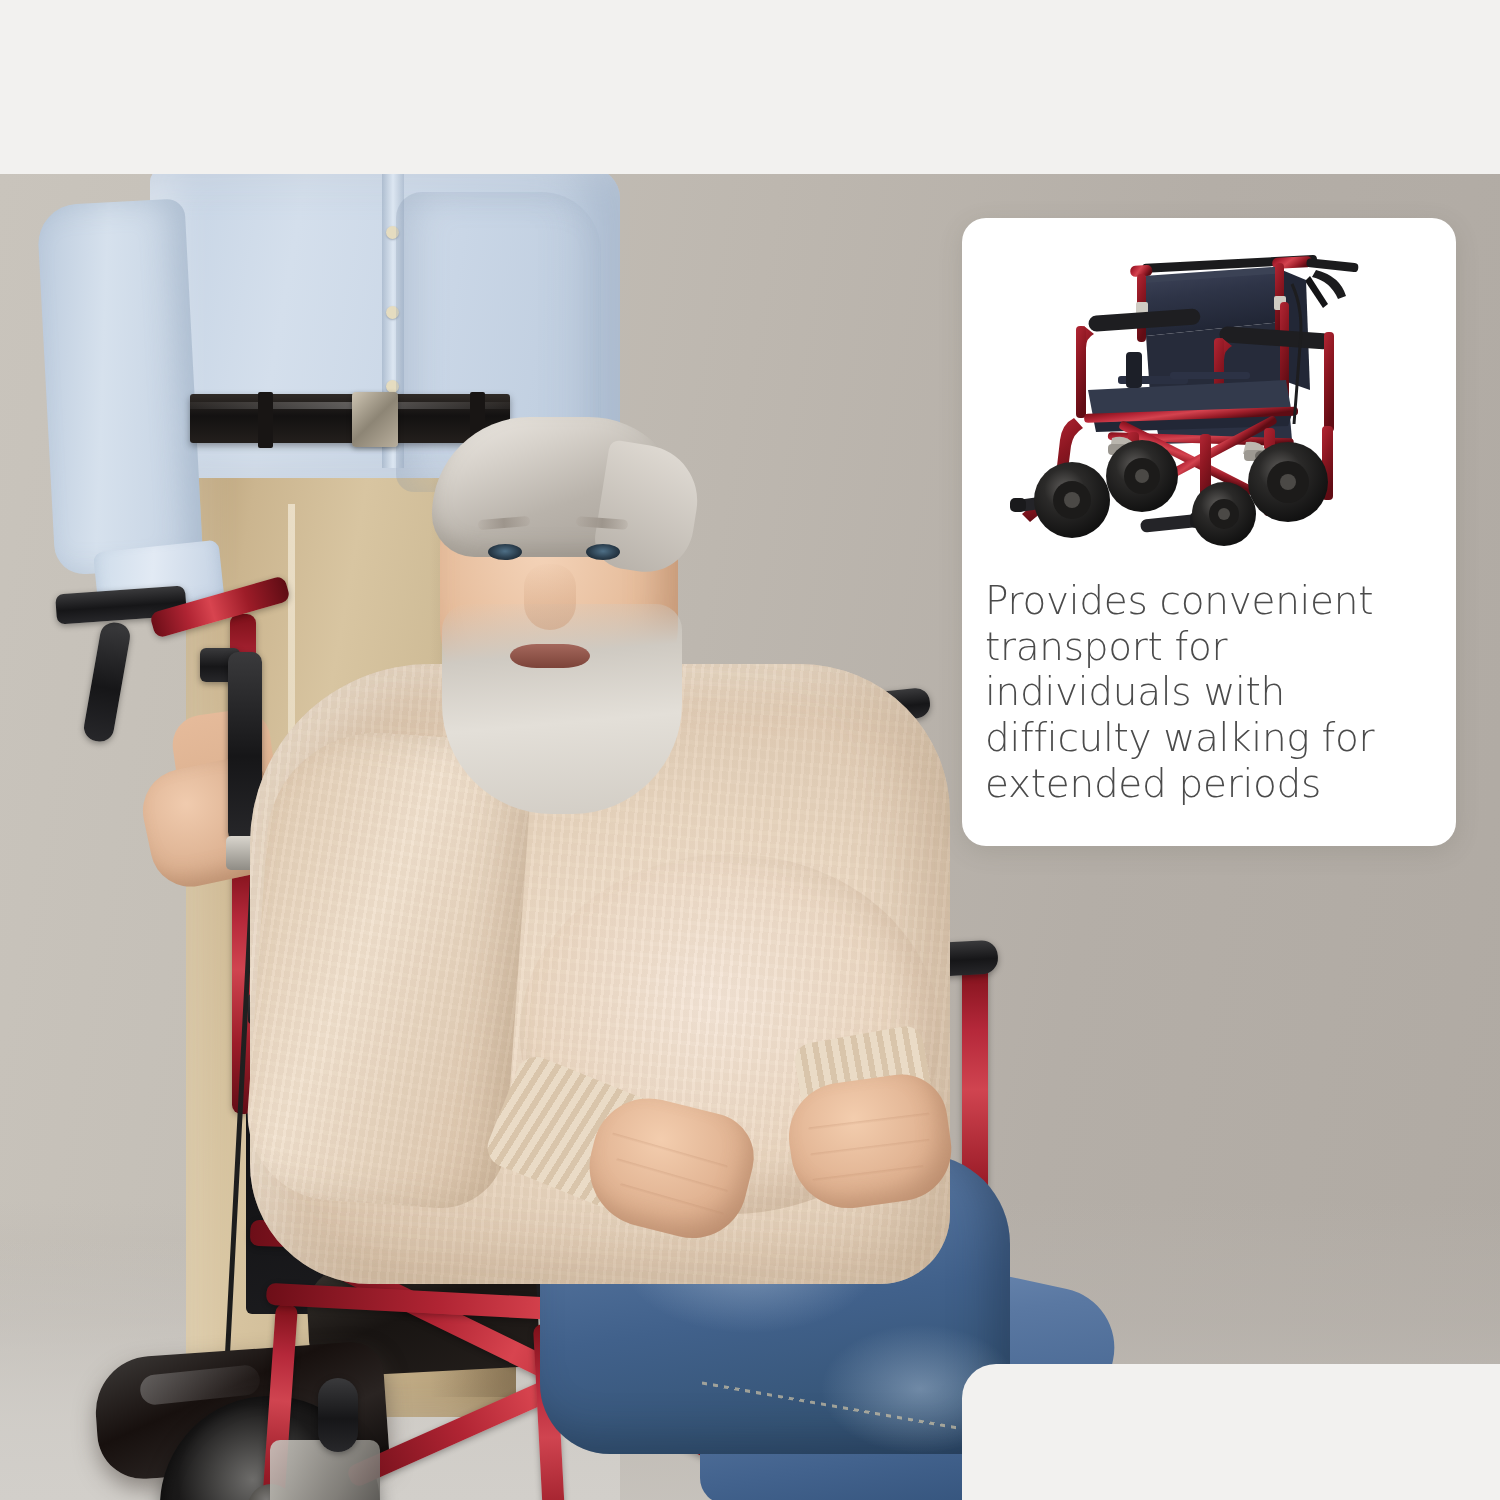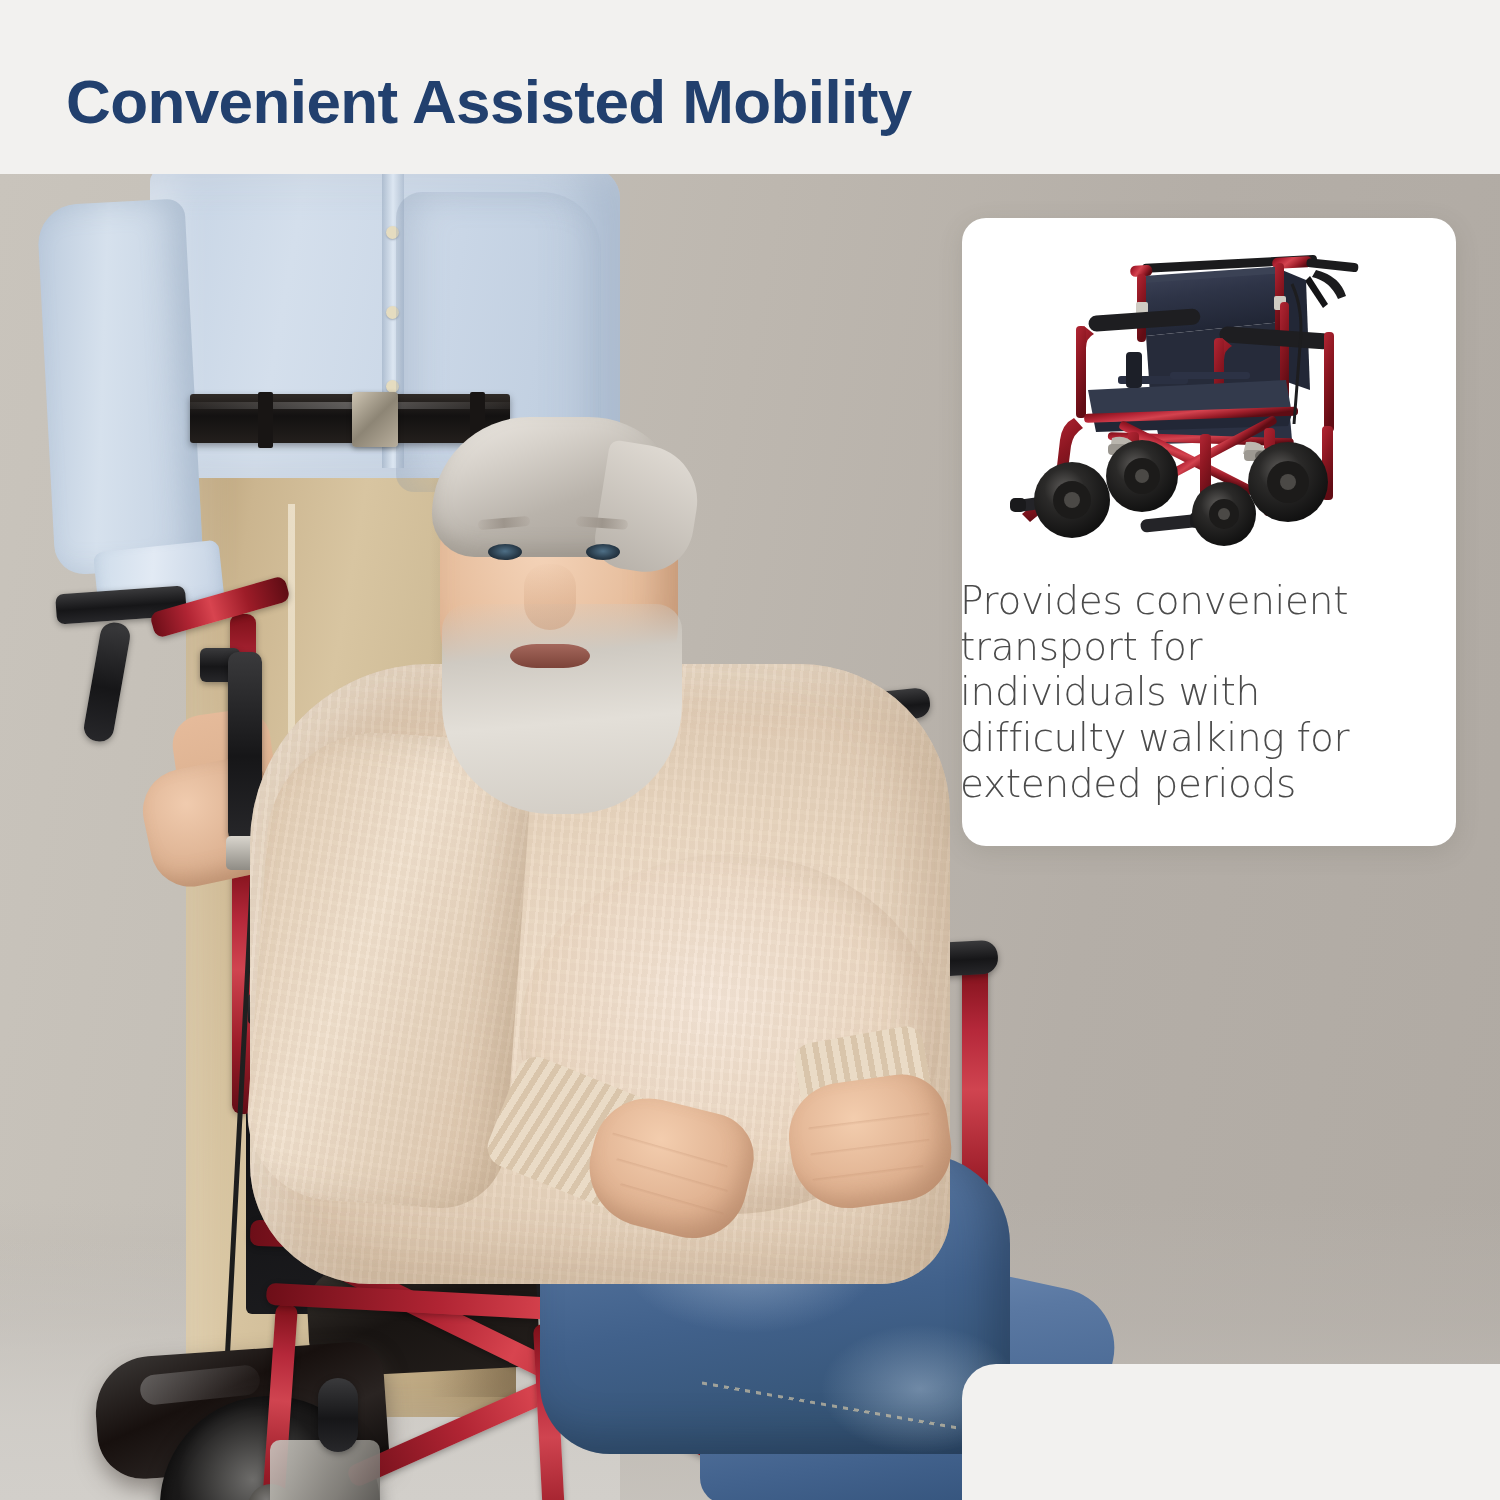--- a/index.html
+++ b/index.html
@@ -414,21 +414,21 @@
     position: absolute;
     left: 1010px; top: 254px;
     width: 400px; height: 292px;
     background: #ffffff;
     border-radius: 18px;
     overflow: hidden;
     z-index: 41;
   }
   .callout-text {
     position: absolute;
-    left: 960px; top: 578px;
+    left: 985px; top: 578px;
     width: 452px;
     font-family: "DejaVu Sans", sans-serif;
     font-size: 39px;
     font-weight: 300;
     line-height: 1.17;
     color: #4b4b4b;
     letter-spacing: -0.3px;
     z-index: 41;
   }
 
@@ -440,23 +440,20 @@
     background: #f2f1ef;
     border-radius: 34px 0 0 0;
     z-index: 60;
   }
 </style>
 </head>
 <body>
 
 <div class="page">
 
-  <div class="header-band">
-    <div class="header-title">Convenient Assisted Mobility</div>
-  </div>
 
   <div class="photo">
 
     <div class="floor"></div>
     <div class="floor2"></div>
 
     <div>
       <div class="cg-pants"></div>
       <div class="cg-pants-shadowR"></div>
       <div class="cg-pants-crease"></div>

